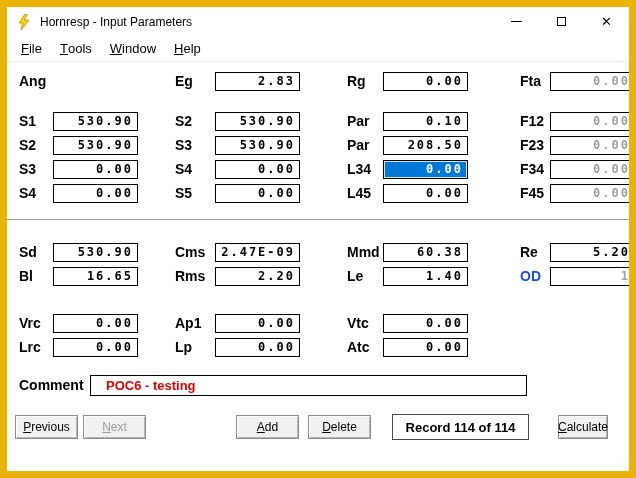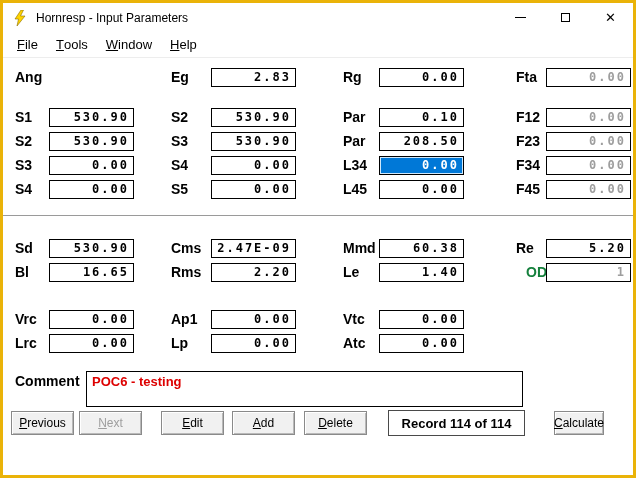--- a/index.html
+++ b/index.html
@@ -1,48 +1,48 @@
 <!DOCTYPE html>
 <html><head>
 <meta charset="utf-8">
 <style>
   * { margin:0; padding:0; box-sizing:border-box; }
   html,body { background:#ffffff; }
   body { width:636px; height:478px; font-family:"Liberation Sans",sans-serif; }
-  .window { position:relative; width:636px; height:478px; background:#fff; border:3px solid #eab308; overflow:hidden; }
+  .window { position:relative; width:636px; height:478px; background:#fff; border:7px solid #eab308; overflow:hidden; }
 
   
   .titlebar { position:absolute; left:0; top:0; width:100%; height:29px; background:#fff; display:flex; align-items:center; }
   .app-icon { margin-left:9px; width:16px; height:16px; flex:0 0 auto; }
   .title { margin-left:8px; font-size:12px; color:#000; white-space:nowrap; }
   .controls { margin-left:auto; display:flex; height:100%; }
   .ctrl { width:45px; height:100%; display:flex; align-items:center; justify-content:center; cursor:default; }
   .min-glyph { width:11px; height:1px; background:#000; }
   .max-glyph { width:9px; height:9px; border:1px solid #000; }
   .close-glyph { font-size:13px; color:#000; line-height:1; }
 
   
   .menubar { position:absolute; left:0; top:29px; width:100%; height:26px; display:flex; align-items:center; padding-left:5px; background:#fff; border-bottom:1px solid #ededed; }
   .menu-item { font-size:13px; color:#000; padding:0 9px; height:100%; display:flex; align-items:center; }
   .menu-item .k { text-decoration:underline; }
 
   
   .lbl { position:absolute; font-size:14px; font-weight:bold; color:#000; height:19px; line-height:19px; white-space:nowrap; }
-  .lbl.red { color:#15803d;margin-left:10px; }
+  .lbl.red { color:#1d4ed8; }
   .fld { position:absolute; width:85px; height:19px; border:1px solid #000; background:#fff;
          font-family:"DejaVu Sans Mono",monospace; font-size:12px; font-weight:bold; letter-spacing:2px;
          color:#000; text-align:right; padding:0 4px; line-height:17px; overflow:hidden; white-space:nowrap; }
   .fld.disabled { color:#9e9e9e; }
   .fld.selected { background:#0078d7; color:#fff; box-shadow:inset 0 0 0 1px #cfe8fb; }
 
   .divider { position:absolute; left:0; top:212px; width:100%; height:2px; border-top:1px solid #9a9a9a; border-bottom:1px solid #ffffff; }
 
   
-  .comment-box { position:absolute; left:83px; top:368px; width:437px; height:36px; border:1px solid #000; background:#fff;
-                 font-size:13px; font-weight:bold; color:#dd0000; line-height:19px; padding-left:5px; overflow:hidden; white-space:nowrap; }
+  .comment-box { position:absolute; left:83px; top:368px; width:437px; height:21px; border:1px solid #000; background:#fff;
+                 font-size:13px; font-weight:bold; color:#dd0000; line-height:19px; padding-left:15px; overflow:hidden; white-space:nowrap; }
 
   
   .btn { position:absolute; top:408px; width:63px; height:24px; background:#f1f1f1; border:1px solid #8a8a8a;
          box-shadow:inset 1px 1px 0 #ffffff, inset -1px -1px 0 #b9b9b9;
          font-size:12px; color:#000; display:flex; align-items:center; justify-content:center; cursor:default; }
   .btn .k { text-decoration:underline; }
   .btn.disabled { color:#9e9e9e; }
   .record-box { position:absolute; left:385px; top:407px; width:137px; height:26px; border:1px solid #4a4a4a; background:#fff;
                 display:flex; align-items:center; justify-content:center; font-size:13px; font-weight:bold; color:#000; }
 </style>
@@ -168,23 +168,20 @@
 
   <div class="lbl" style="left:12px;top:369px">Comment</div>
   <div class="comment-box">POC6 - testing</div>
 
   <div class="btn" style="left:8px">
       <span><span class="k">P</span><span>revious</span></span>
     </div>
   <div class="btn disabled" style="left:76px">
       <span><span class="k">N</span><span>ext</span></span>
     </div>
-  <div class="btn" style="left:158px">
-      <span><span class="k">E</span><span>dit</span></span>
-    </div>
   <div class="btn" style="left:229px">
       <span><span class="k">A</span><span>dd</span></span>
     </div>
   <div class="btn" style="left:301px">
       <span><span class="k">D</span><span>elete</span></span>
     </div>
   <div class="record-box">Record 114 of 114</div>
   <div class="btn" style="left:551px;width:50px">
       <span><span class="k">C</span><span>alculate</span></span>
     </div>

